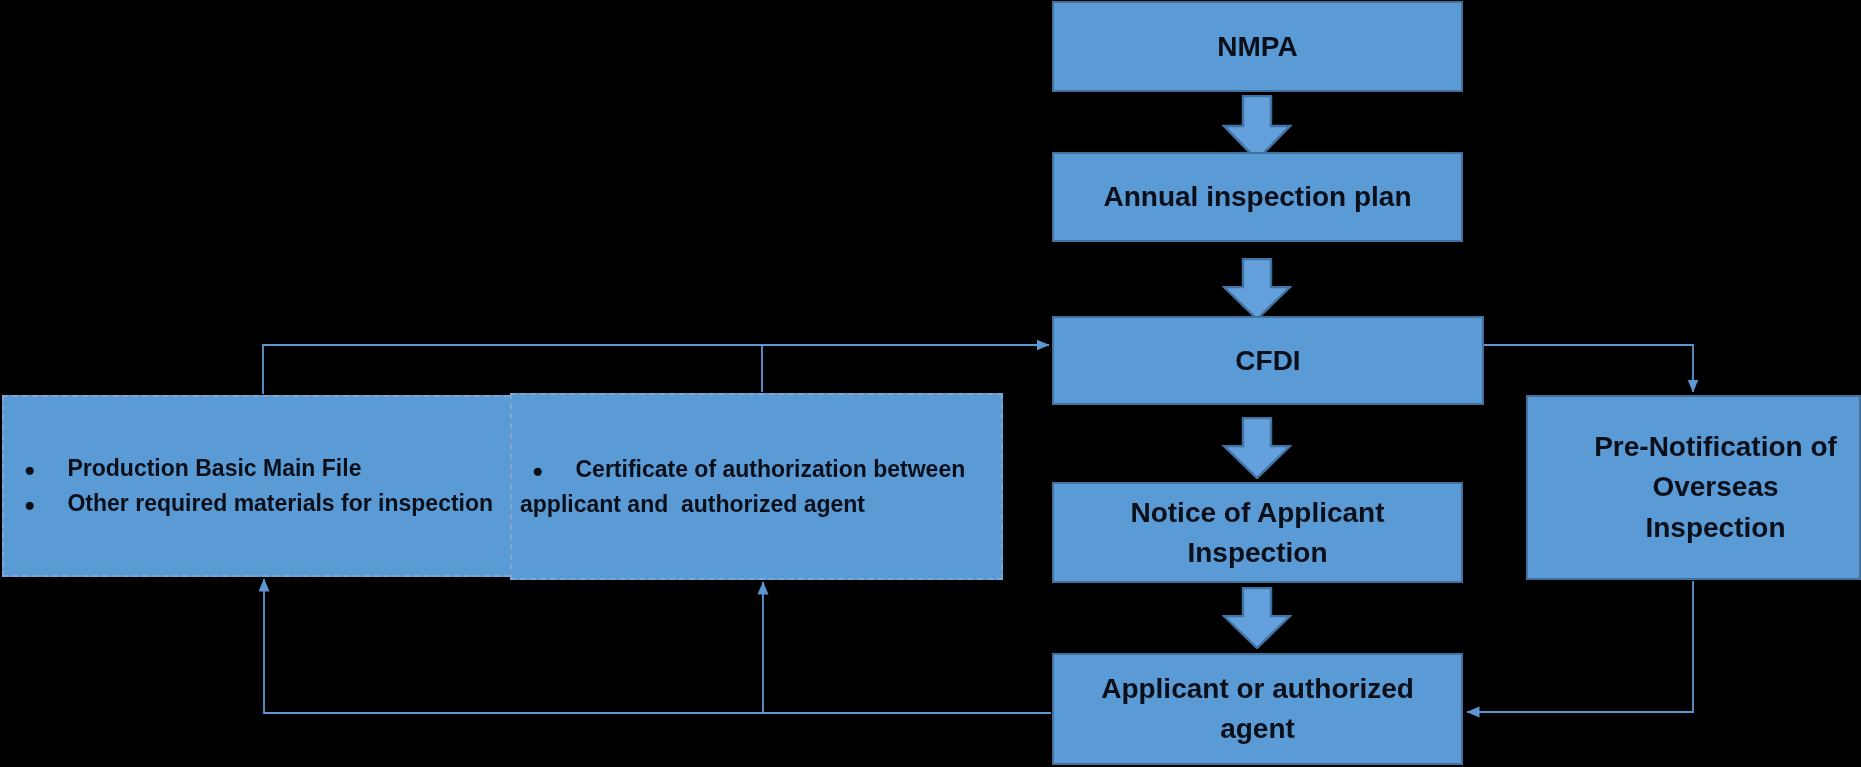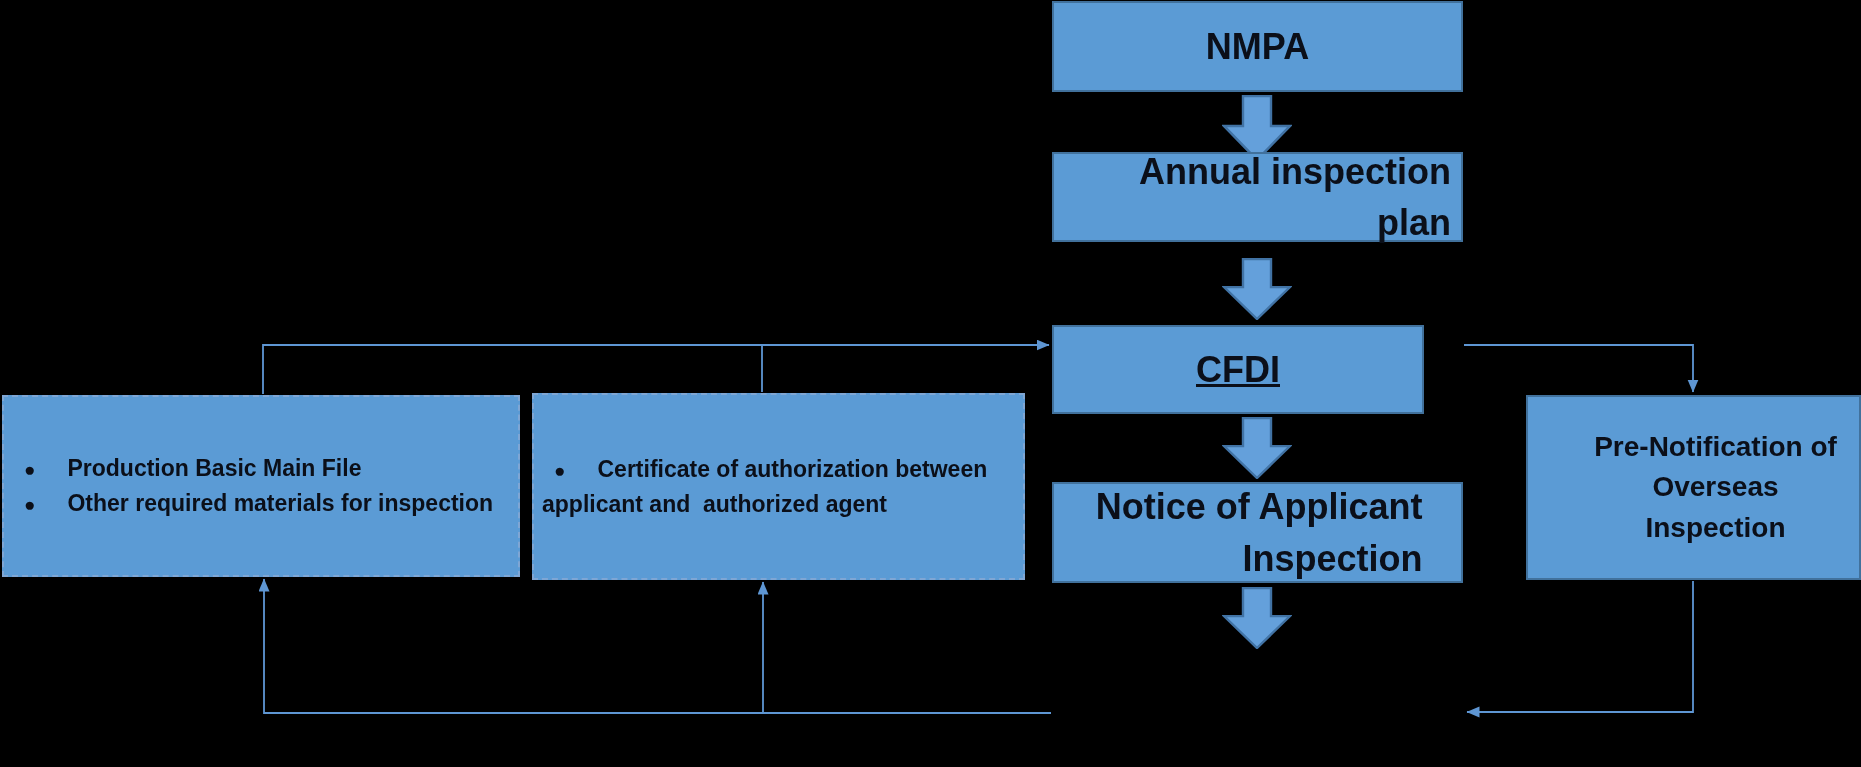--- a/index.html
+++ b/index.html
@@ -36,24 +36,23 @@
     color: var(--text);
     font-weight: bold;
     display: flex;
     align-items: center;
     justify-content: center;
     text-align: center;
   }
   .box.solid { border: 2px solid var(--box-border); }
   .box.dashed { border: 2px dashed var(--dashed-border); }
   .flow-label {
-    font-size: 36px;
+    font-size: 28px;
     line-height: 1.42;
     padding: 0 10px;
-    text-align: right;
   }
   .blockarrow {
     position: absolute;
     width: 70px;
   }
   .bullets {
     display: flex;
     flex-direction: column;
     justify-content: center;
     align-items: stretch;
@@ -108,47 +107,50 @@
   </svg>
 
   <div class="box solid" style="left:1052px; top:152px; width:411px; height:90px;">
     <span class="flow-label">Annual inspection plan</span>
   </div>
 
   <svg class="blockarrow" style="left:1222px; top:258px; height:62px;" viewBox="0 0 70 64" preserveAspectRatio="none">
     <polygon points="21,1 49,1 49,30 68,30 35,63 2,30 21,30" fill="var(--arrow-fill)" stroke="var(--arrow-border)" stroke-width="2.4"></polygon>
   </svg>
 
-  <div class="box solid" style="left:1052px; top:325px; width:372px; height:89px;text-decoration:underline;">
+  <div class="box solid" style="left:1052px; top:316px; width:432px; height:89px;">
     <span class="flow-label">CFDI</span>
   </div>
 
   <svg class="blockarrow" style="left:1222px; top:417px; height:62px;" viewBox="0 0 70 64" preserveAspectRatio="none">
     <polygon points="21,1 49,1 49,30 68,30 35,63 2,30 21,30" fill="var(--arrow-fill)" stroke="var(--arrow-border)" stroke-width="2.4"></polygon>
   </svg>
 
   <div class="box solid" style="left:1052px; top:482px; width:411px; height:101px;">
     <span class="flow-label" style="max-width:330px;">Notice of Applicant Inspection</span>
   </div>
 
   <svg class="blockarrow" style="left:1222px; top:587px; height:62px;" viewBox="0 0 70 64" preserveAspectRatio="none">
     <polygon points="21,1 49,1 49,30 68,30 35,63 2,30 21,30" fill="var(--arrow-fill)" stroke="var(--arrow-border)" stroke-width="2.4"></polygon>
   </svg>
 
+  <div class="box solid" style="left:1052px; top:653px; width:411px; height:112px;">
+    <span class="flow-label" style="max-width:360px;">Applicant or authorized agent</span>
+  </div>
 
   <div class="box dashed bullets" style="left:2px; top:395px; width:518px; height:182px; padding:6px 8px;">
     <div class="bullet-item">
       <span class="dot">●</span><span class="bullet-text">Production Basic Main File</span>
     </div>
     <div class="bullet-item">
       <span class="dot">●</span><span class="bullet-text">Other required materials for inspection</span>
     </div>
   </div>
 
-  <div class="box dashed bullets" style="left:532px; top:393px; width:493px; height:187px; padding:4px 10px 4px 8px;">
+  <div class="box dashed bullets" style="left:510px; top:393px; width:493px; height:187px; padding:4px 10px 4px 8px;">
     <div class="bullet-item">
       <span class="dot">●</span><span class="bullet-text">Certificate of authorization between applicant and  authorized agent</span>
     </div>
   </div>
 
   <div class="box solid" style="left:1526px; top:395px; width:335px; height:185px;">
     <span class="prenotif-label">Pre-Notification of Overseas Inspection</span>
   </div>
 
 </div>

